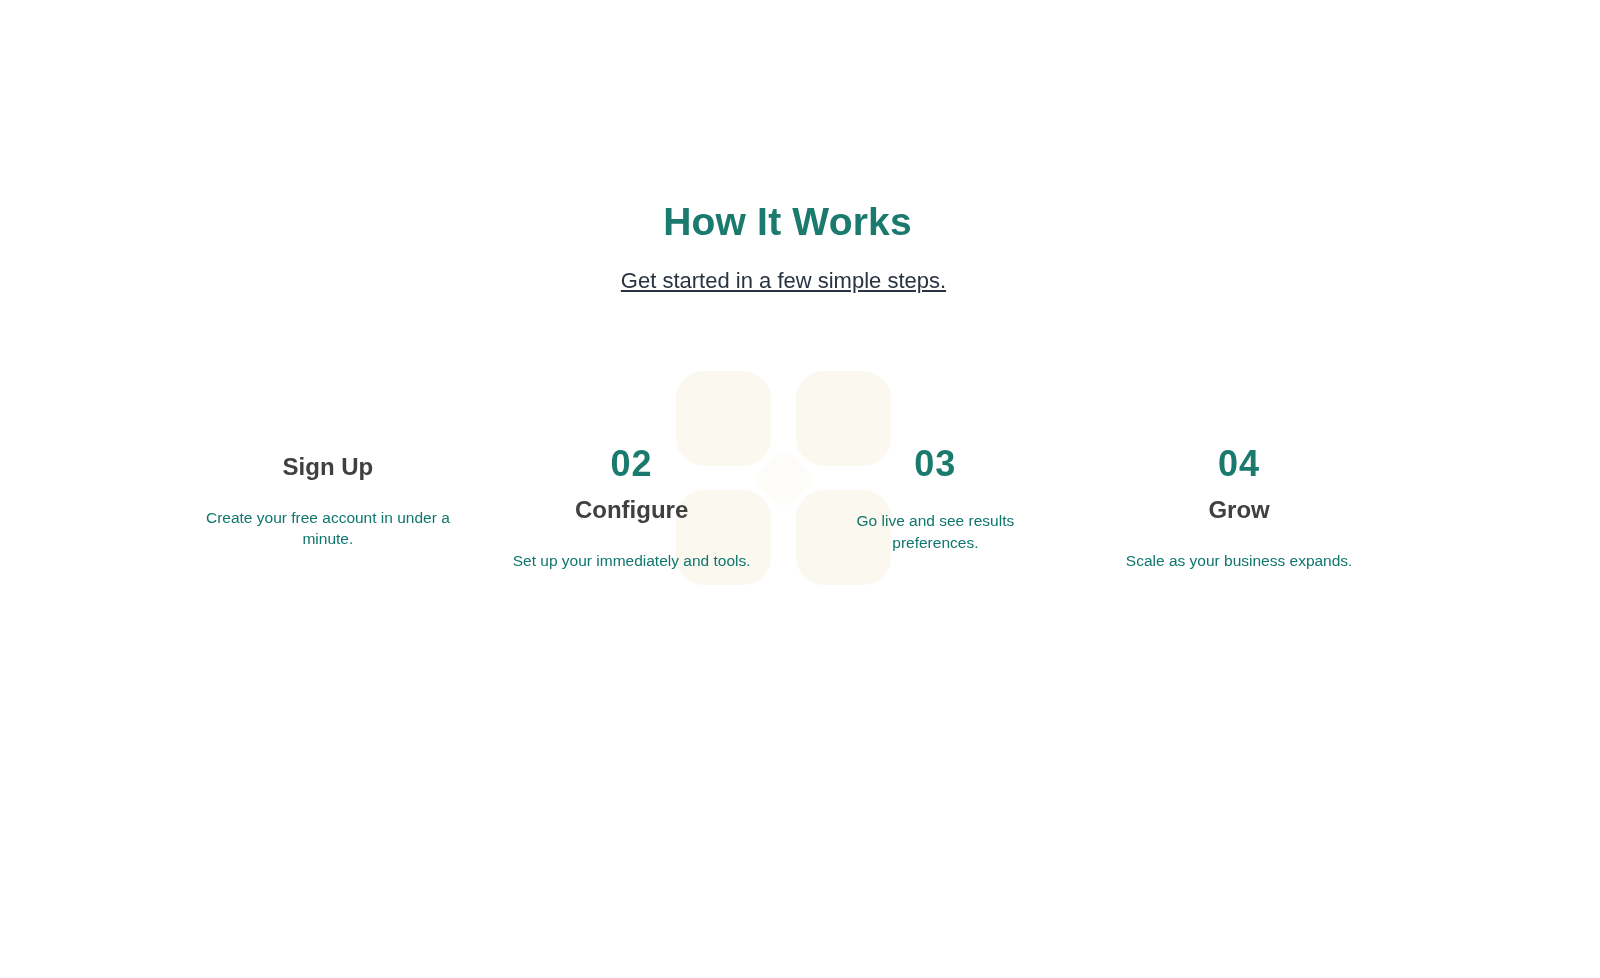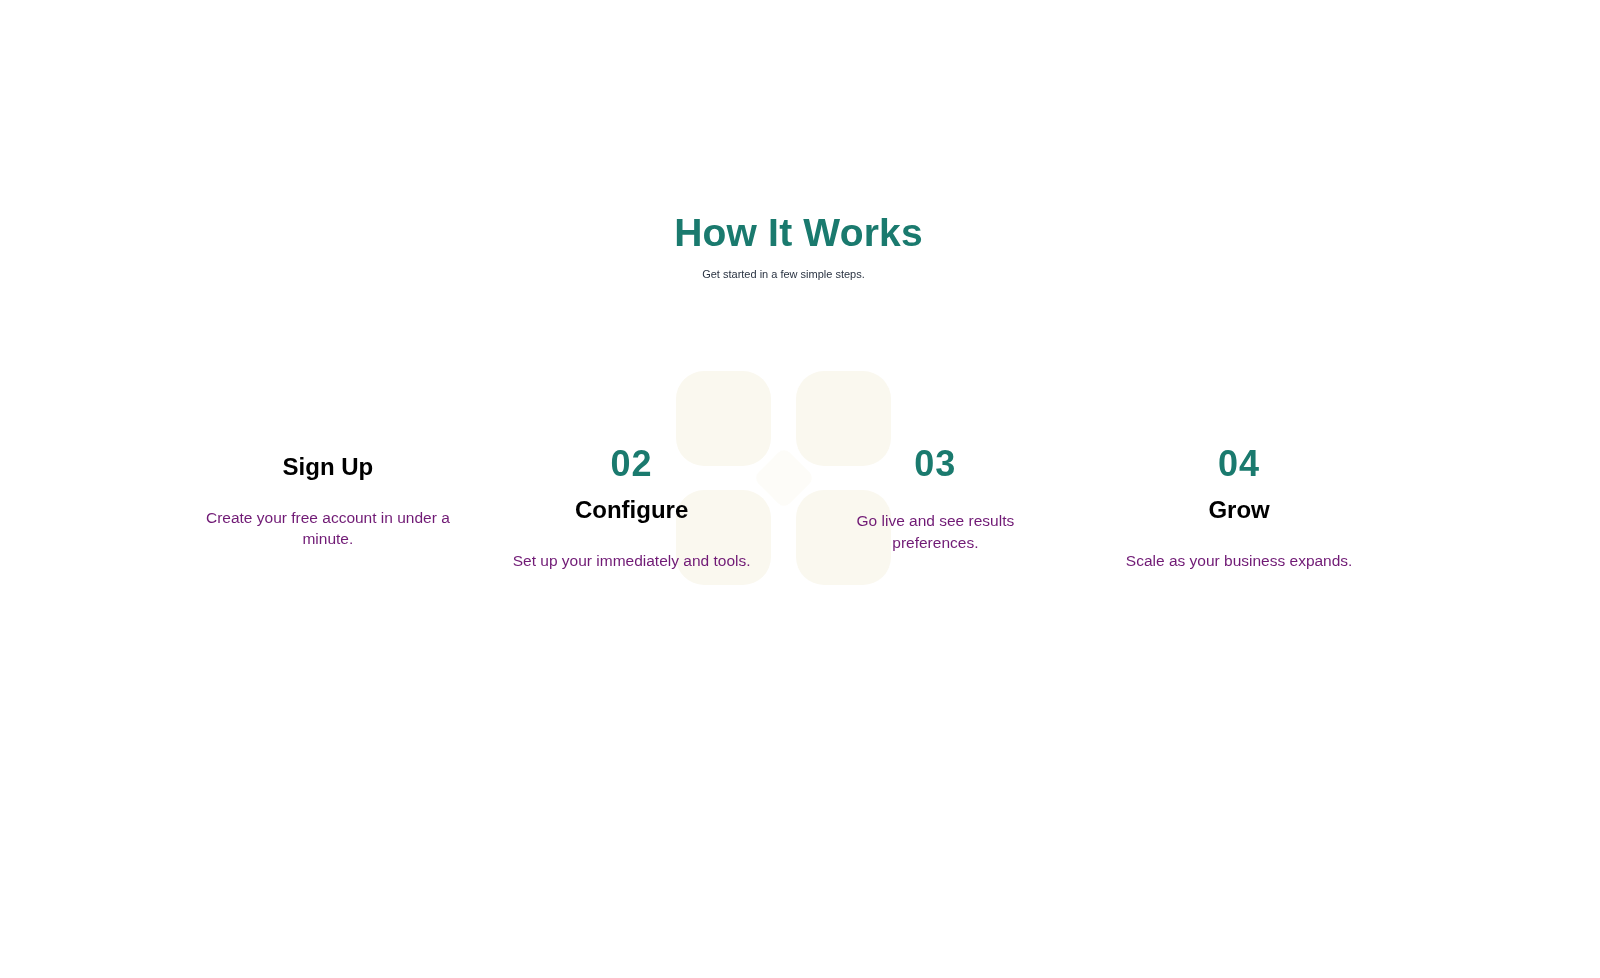--- a/index.html
+++ b/index.html
@@ -52,35 +52,36 @@
     top: 0;
     width: 1215px;
     text-align: center;
     z-index: 2;
   }
   .section-title {
     position: absolute;
     top: 196px;
     left: 0;
     width: 100%;
-    margin: 15px;
+    margin: 4px;
     font-size: 39px;
     font-weight: 700;
     letter-spacing: 0.2px;
     color: #1A7A6E;
   }
   .section-subtitle {
     position: absolute;
     top: 268px;
     left: 0;
     width: 100%;
     margin: 0;
-    font-size: 11px;
+    font-size: 22px;
     font-weight: 400;
     color: #2A3342;
+    text-decoration: underline;
   }
 
   .steps {
     position: absolute;
     top: 442px;
     left: 0;
     width: 100%;
     display: flex;
   }
   .step {
@@ -93,29 +94,29 @@
     line-height: 1.2;
     font-weight: 700;
     letter-spacing: 1px;
     color: #1A7A6E;
   }
   .step-title {
     margin: 10px 0 0 0;
     font-size: 24px;
     line-height: 1.25;
     font-weight: 700;
-    color: #000000;
+    color: #404040;
   }
   .step-desc {
     margin: 25px auto 8px auto;
     max-width: 246px;
     font-size: 15.5px;
     line-height: 1.38;
     font-weight: 400;
-    color: #701a75;
+    color: #0f766e;
   }
 </style>
 </head>
 <body>
 
 <div class="page">
 
   <div class="decor">
     <div class="decor-square"></div>
     <div class="decor-square"></div>

